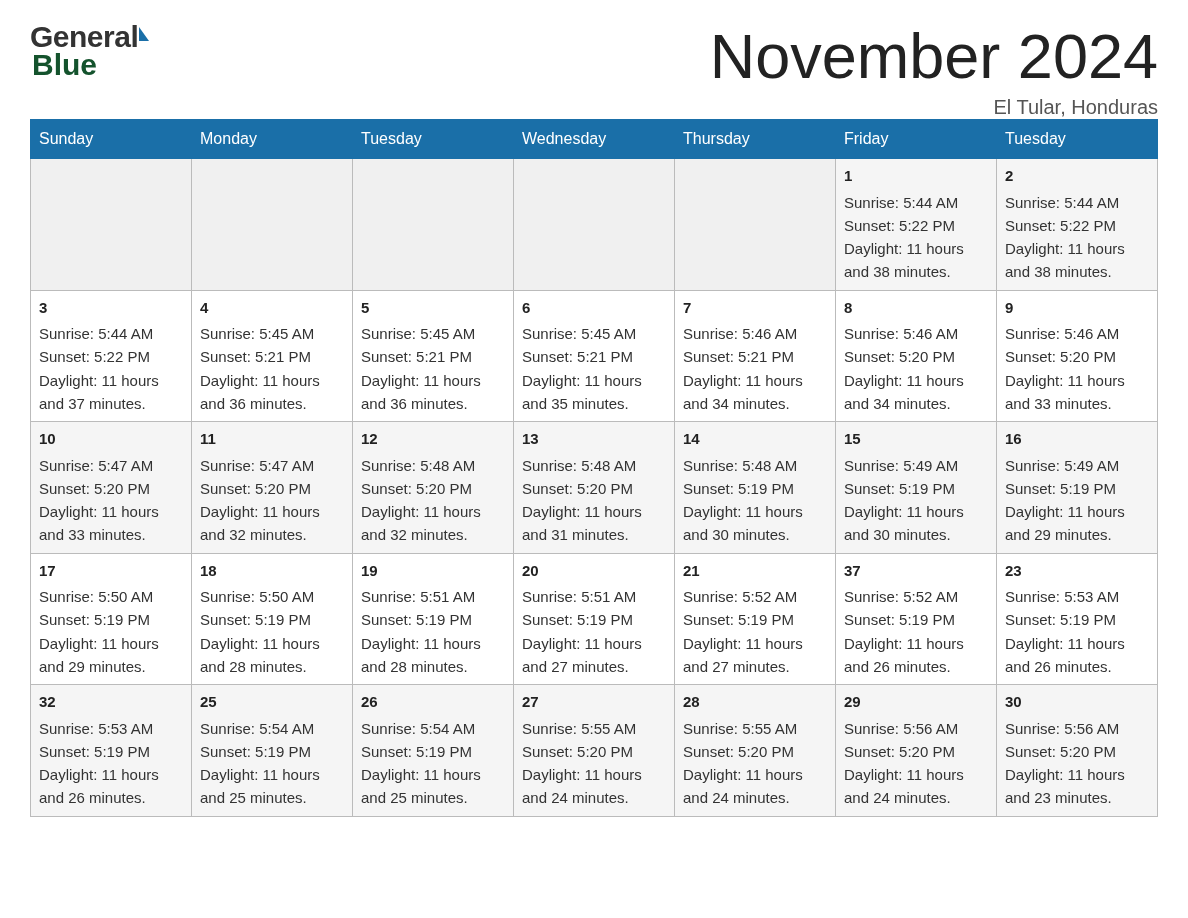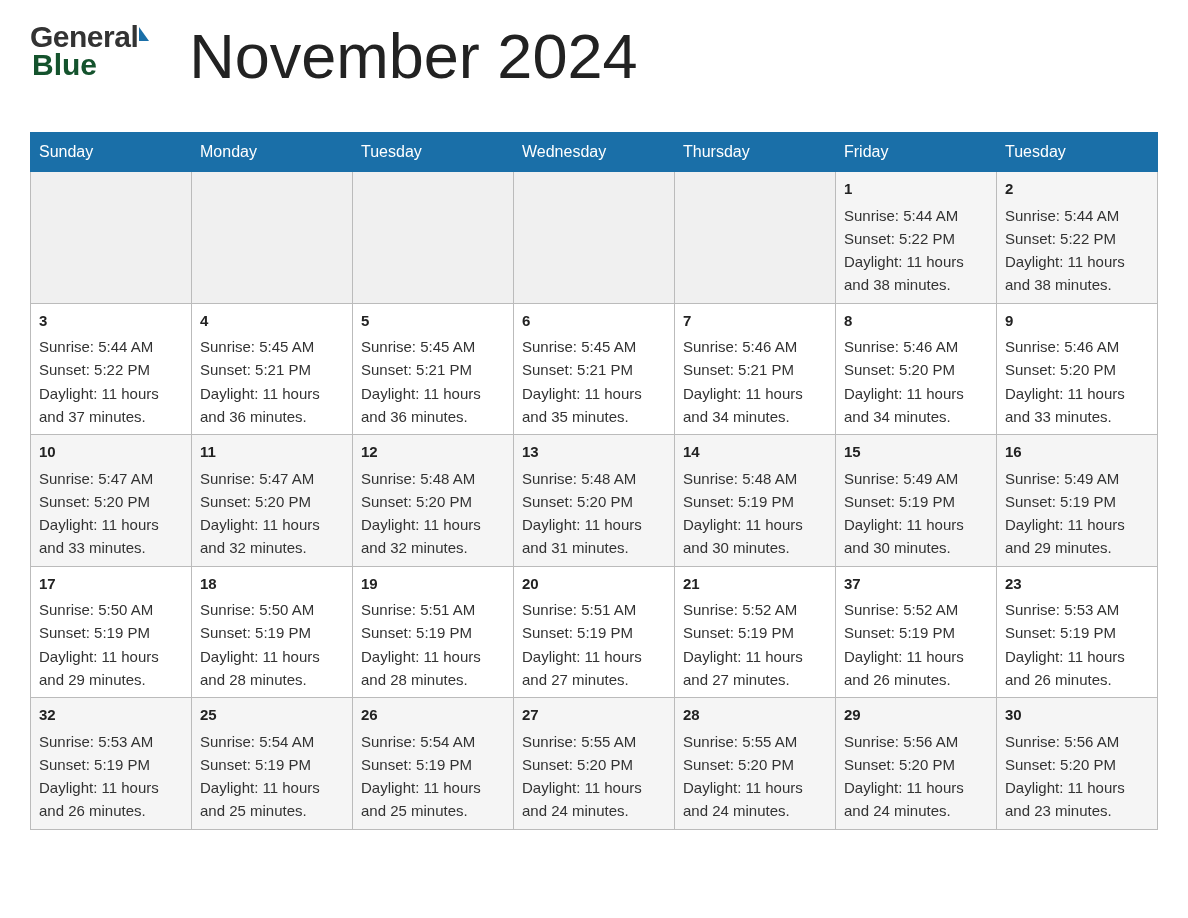--- a/index.html
+++ b/index.html
@@ -4,20 +4,21 @@
   <style>
     * { box-sizing: border-box; margin: 0; padding: 0; }
     body {
       font-family: Arial, sans-serif;
       background: #fff;
       padding: 20px 30px;
       color: #333;
     }
     .header {
       display: flex;
+      justify-content: space-between;
       align-items: flex-start;
       gap: 40px;
     }
     .logo {
       display: flex;
       flex-direction: column;
       align-items: flex-start;
     }
     .title-block {
       text-align: right;
@@ -30,21 +31,20 @@
     .title-block h2 {
       font-size: 20px;
       font-weight: normal;
       color: #555;
       margin-top: 4px;
     }
     .calendar {
       width: 100%;
       border-collapse: collapse;
       border: 1px solid #999;
-      margin-top: 40px;
     }
     .calendar thead tr th {
       background-color: #1a6fa8;
       color: #fff;
       padding: 10px 8px;
       text-align: left;
       font-size: 16px;
       font-weight: normal;
       border: 1px solid #1a6fa8;
     }
@@ -116,20 +116,21 @@
 <div class="header">
   <div class="logo">
     <div class="logo-wrapper">
       <span class="logo-general">General</span>
       <span class="logo-arrow"></span>
     </div>
     <div class="logo-second-line">Blue</div>
   </div>
   <div class="title-block">
     <h1>November 2024</h1>
+    <h2>El Tular, Honduras</h2>
   </div>
 </div>
 
 <table class="calendar">
   <thead>
     <tr>
     <th>Sunday</th>
         <th>Monday</th>
         <th>Tuesday</th>
         <th>Wednesday</th>

